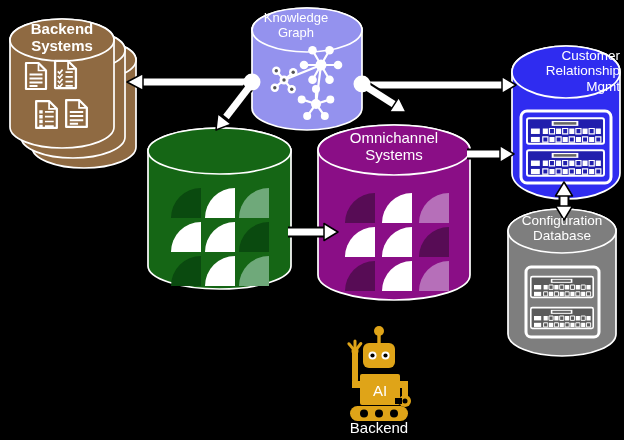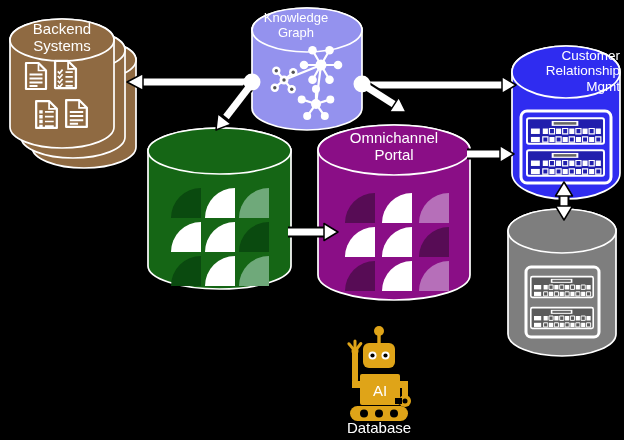--- a/index.html
+++ b/index.html
@@ -1,21 +1,21 @@
 <!DOCTYPE html>
 <html><head>
 <meta charset="utf-8">
 <style>
   html,body{margin:0;padding:0;background:#000;}
   .stage{position:relative;width:624px;height:440px;background:#000;overflow:hidden;
          font-family:"Liberation Sans",sans-serif;}
   .stage svg{position:absolute;left:0;top:0;}
   .label{position:absolute;color:#fff;text-align:center;line-height:1.13;
          font-family:"Liberation Sans",sans-serif;}
-  .lbl-backend{left:12px;top:21px;width:100px;font-size:15px;}
+  .lbl-backend{left:12px;top:21px;width:100px;font-size:15px;font-weight:bold;}
   .lbl-kg{left:246px;top:11px;width:100px;font-size:13px;}
   .lbl-crm{left:512px;top:48px;width:108px;font-size:13.5px;text-align:right;}
   .lbl-ccm{left:165px;top:133px;width:110px;font-size:15px;}
   .lbl-op{left:339px;top:130px;width:110px;font-size:15px;}
   .lbl-cfg{left:508px;top:213px;width:108px;font-size:13.5px;}
   .lbl-chatbot{left:330px;top:420px;width:98px;font-size:15px;}
   .cyl{stroke:#fff;stroke-width:1.7;}
   .netline{stroke:#fff;stroke-width:2.2;fill:none;}
   .ashaft-u{stroke:#000;stroke-width:11;fill:none;}
   .ashaft{stroke:#fff;stroke-width:7;fill:none;}
@@ -243,15 +243,16 @@
           <circle cx="379" cy="413.5" r="4"></circle>
           <circle cx="394" cy="413.5" r="4"></circle>
     </g>
     <text x="380" y="395.5" text-anchor="middle" font-size="15" font-family="Liberation Sans, sans-serif" fill="#fff">AI</text>
   </g>
 </svg>
 
 <div class="label lbl-backend">Backend Systems</div>
 <div class="label lbl-kg">Knowledge Graph</div>
 <div class="label lbl-crm">Customer Relationship Mgmt</div>
-<div class="label lbl-op">Omnichannel Portal</div>
-<div class="label lbl-chatbot">Database</div>
+<div class="label lbl-op">Omnichannel Systems</div>
+<div class="label lbl-cfg">Configuration Database</div>
+<div class="label lbl-chatbot">Backend</div>
 </div>
 
 </body></html>

